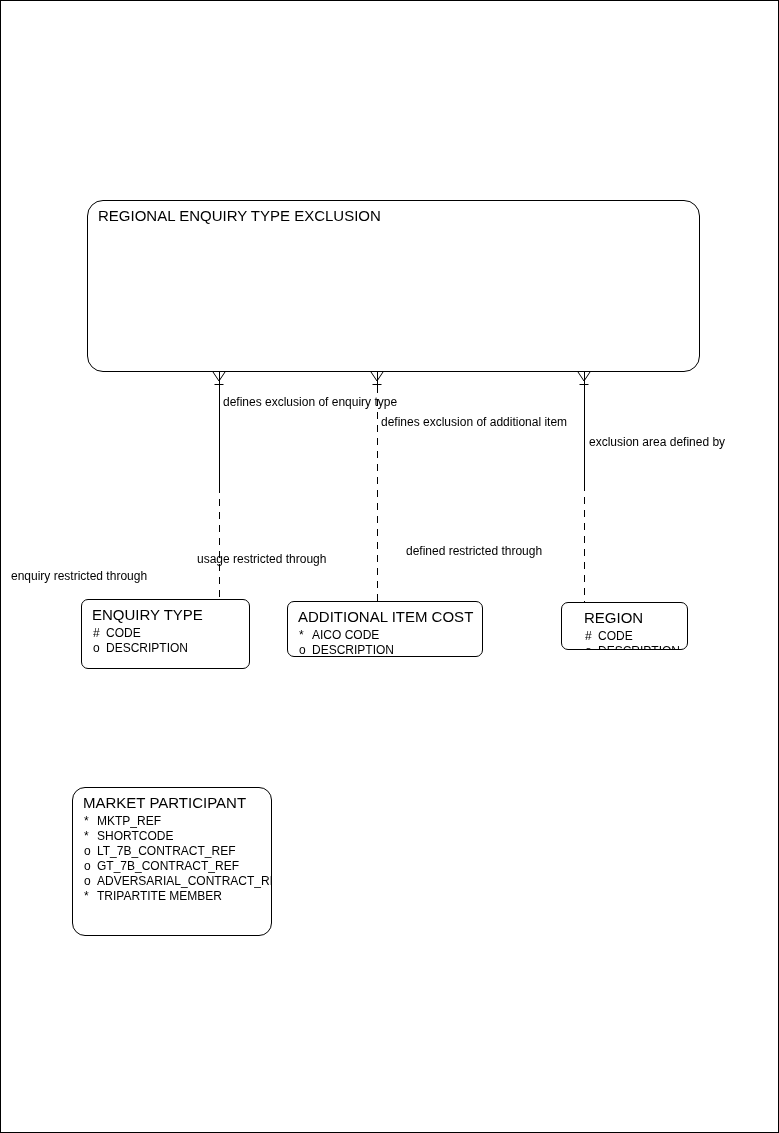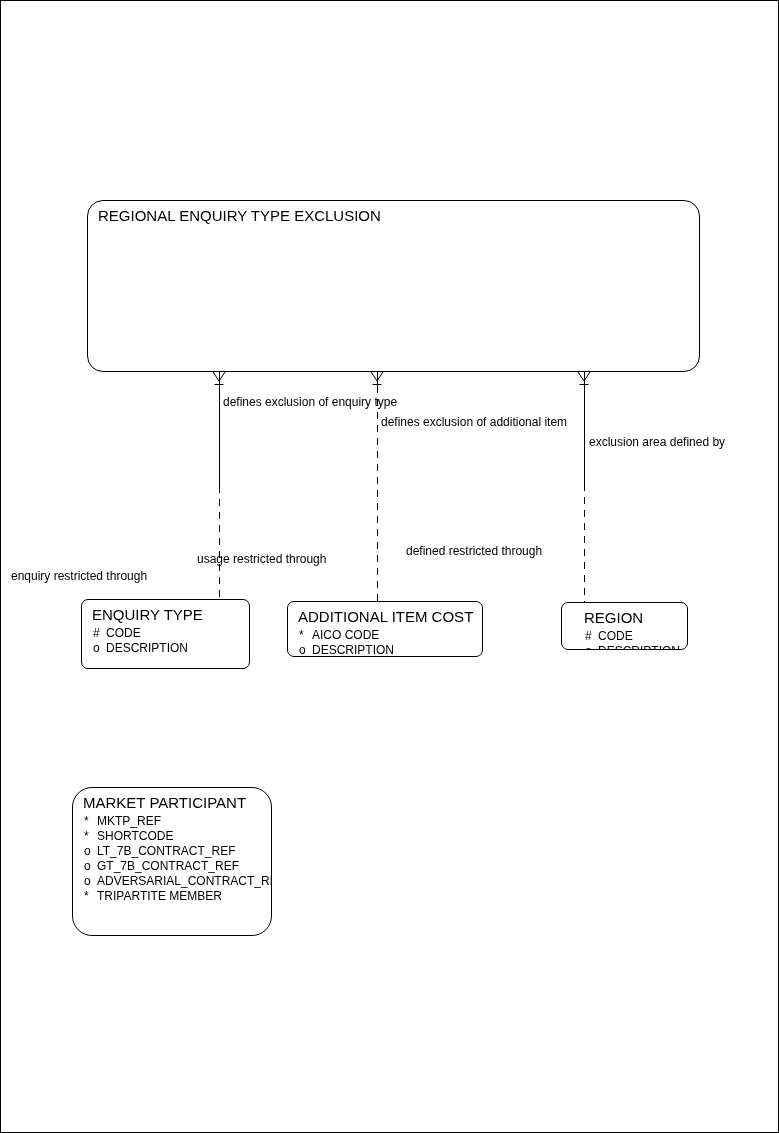--- a/index.html
+++ b/index.html
@@ -46,21 +46,21 @@
     font-size: 12px;
     line-height: 15px;
     white-space: nowrap;
     background: transparent;
   }
   
   .e-retex  { left: 86px;  top: 199px; width: 613px; height: 172px; border-radius: 16px; }
   .e-etype  { left: 80px;  top: 598px; width: 169px; height: 70px; }
   .e-aico   { left: 286px; top: 600px; width: 196px; height: 56px; }
   .e-region { left: 560px; top: 601px; width: 127px; height: 48px; padding-left: 12px; }
-  .e-mktp   { left: 71px;  top: 786px; width: 200px; height: 149px; border-radius: 20px; }
+  .e-mktp   { left: 71px;  top: 786px; width: 200px; height: 149px; border-radius: 13px; }
   
   .rl-a { left: 222px; top: 394px; }
   .rl-b { left: 380px; top: 414px; text-align: center; }
   .rl-c { left: 588px; top: 434px; }
   .rl-d { left: 196px; top: 551px; text-align: center; }
   .rl-e { left: 405px; top: 543px; }
   .rl-f { left: 10px;  top: 568px; }
 </style>
 </head>
 <body>

